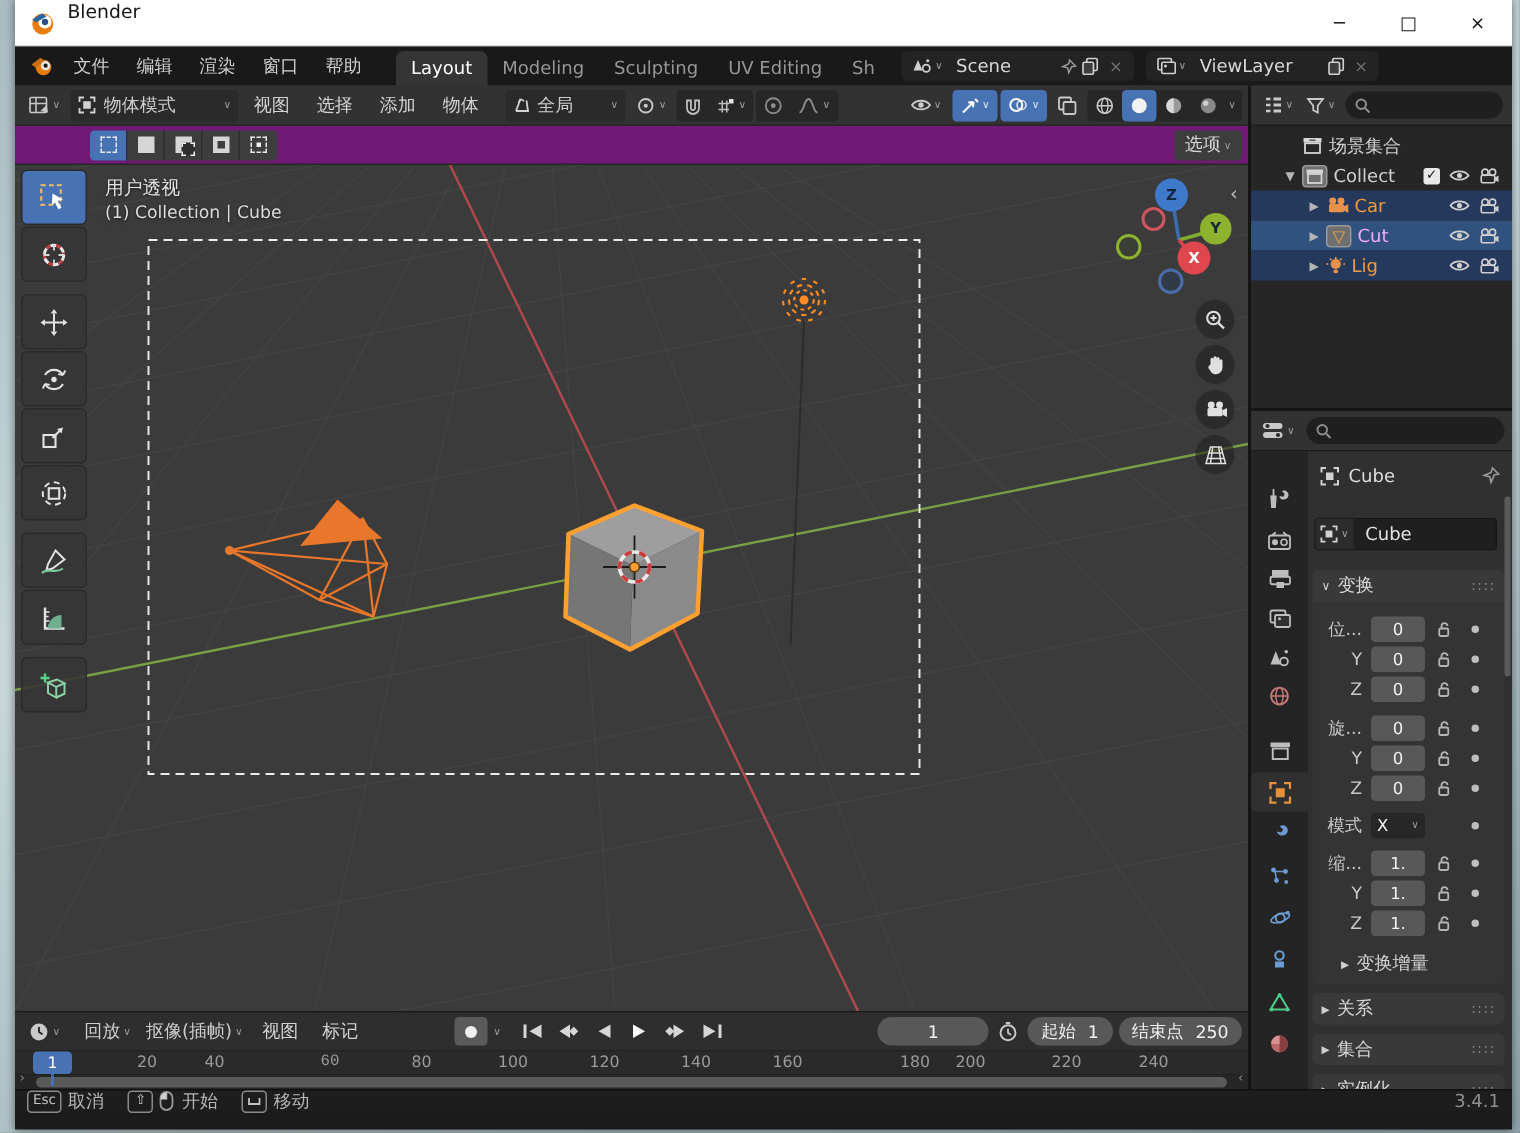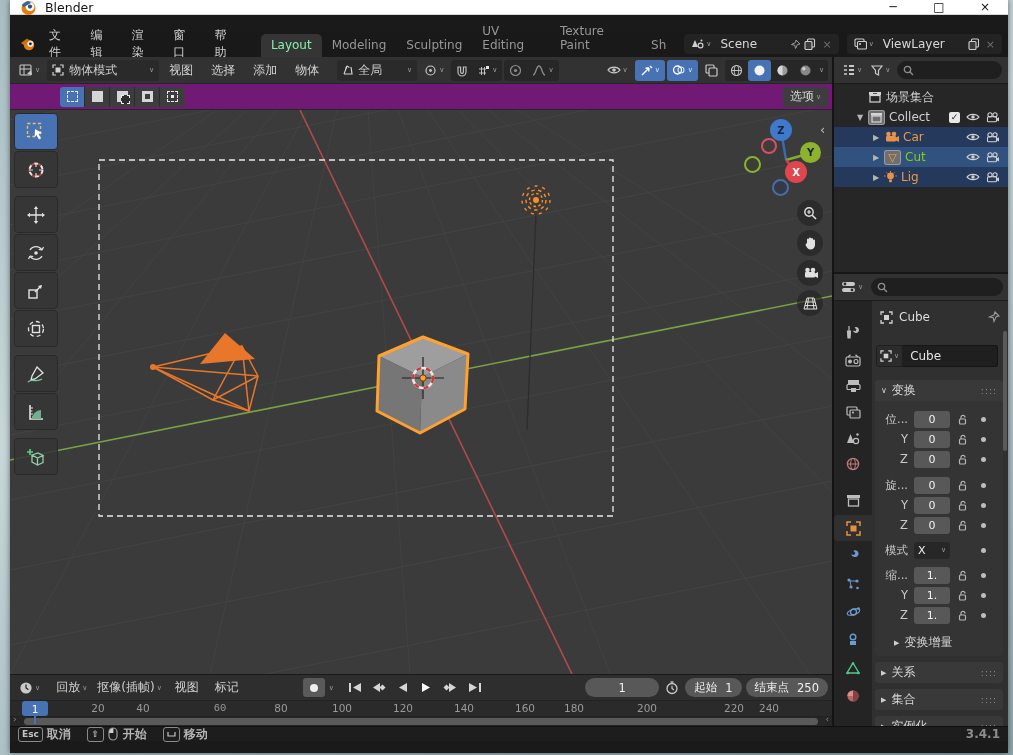--- a/index.html
+++ b/index.html
@@ -7,49 +7,49 @@
   body { font-family:"DejaVu Sans","Liberation Sans",sans-serif; font-size:12px; color:#d0d0d0;
          background:linear-gradient(160deg,#a8bcc2 0%,#c8d8da 40%,#8fa6ae 100%); }
   .abs { position:absolute; }
   .flex { display:flex; align-items:center; }
 
   
   #app-window { position:absolute; left:10px; top:0; width:998px; height:753px; background:#1a1a1a;
                 box-shadow:0 0 6px rgba(0,0,0,.5); }
 
   
-  .titlebar { position:absolute; left:0; top:0; right:0; height:15px; background:#ffffff; color:#111;
-              display:flex; align-items:center; padding-left:10px; border-bottom:1px solid #d9d9d9;}
+  .titlebar { position:absolute; left:0; top:0; right:0; height:31px; background:#ffffff; color:#111;
+              display:flex; padding-left:10px; border-bottom:1px solid #d9d9d9;}
   .titlebar .ttl { margin-left:8px; font-size:12.5px; color:#141414; }
   .wincontrols { margin-left:auto; display:flex; height:100%; }
   .winbtn { width:46px; height:100%; display:flex; align-items:center; justify-content:center;
             font-size:12px; color:#111; }
 
   
   .topbar { position:absolute; left:0; top:31px; right:0; height:26px; background:#191919;
             display:flex; align-items:center; padding:0 6px; }
   .menu-item { padding:0 9px; color:#cfcfcf; font-size:12px; }
   .tabs { display:flex; margin-left:14px; height:100%; align-items:flex-end; }
   .tab { padding:4px 10px 5px; font-size:12px; color:#979797; }
-  .tab.active { background:#353535; color:#86efac; border-radius:5px 5px 0 0; }
+  .tab.active { background:#353535; color:#ffffff; border-radius:5px 5px 0 0; }
   .idblock { background:#232323; border-radius:4px; display:flex; align-items:center; height:20px;
              margin-left:8px; padding:0 4px; }
   .idblock .seg { display:flex; align-items:center; padding:0 3px; }
   .idblock .name { color:#d8d8d8; padding:0 6px; font-size:12px; }
   .chev { font-size:7px; color:#9a9a9a; margin-left:2px; }
   .xicon { color:#6f6f6f; font-size:11px; padding:0 3px; }
 
   
   .viewport-panel { position:absolute; left:0; top:57px; width:822px; height:617px; background:#3b3b3b; }
   .right-col { position:absolute; left:822px; top:57px; width:176px; height:669px; background:#282828;
                border-left:2px solid #141414; }
   .timeline-panel { position:absolute; left:0; top:674px; width:822px; height:52px; background:#2e2e2e;
                     border-top:1px solid #191919; }
   .statusbar { position:absolute; left:0; top:726px; right:0; height:15px; background:#1d1d1d;
-               border-top:1px solid #101010; display:flex; align-items:center; padding:0 8px; color:#b5b5b5;font-weight:bold; }
+               border-top:1px solid #101010; display:flex; align-items:center; padding:0 8px; color:#b5b5b5; }
 
   
   .vp-header { position:absolute; left:0; top:0; right:0; height:27px; background:#323232;
                display:flex; align-items:center; padding:0 4px; gap:2px; border-bottom:1px solid #262626;}
   .vp-tools { position:absolute; left:0; top:27px; right:0; height:26px; background:#701a75;
               display:flex; align-items:center; padding:0 4px; border-bottom:1px solid #262626;}
   .hbtn { height:21px; display:flex; align-items:center; padding:0 5px; border-radius:3px; color:#cdcdcd; }
   .hbtn.dark { background:#2a2a2a; }
   .hbtn.blue { background:#4772b3; color:#fff; }
   .hmenu { padding:0 8px; color:#d2d2d2; }
@@ -103,21 +103,21 @@
                border-bottom:1px solid #1c1c1c; }
   .searchbox { flex:1; height:18px; background:#1f1f1f; border-radius:9px; display:flex; align-items:center;
                padding:0 6px; color:#8a8a8a; }
   .ol-row { height:20px; display:flex; align-items:center; font-size:12px; color:#cfcfcf; padding-left:18px; }
   .ol-row .twisty { width:16px; text-align:center; font-size:8px; color:#b5b5b5; }
   .ol-row .spacer { width:16px; }
   .ol-row.sel { background:#24395c; }
   .ol-row.selactive { background:#31527f; }
   .ol-name { margin-left:4px; flex:1; overflow:hidden; white-space:nowrap; }
   .ol-name.orange { color:#ee9a3f; }
-  .ol-name.activeobj { color:#84cc16; }
+  .ol-name.activeobj { color:#f0abfc; }
   .ol-icons { display:flex; gap:6px; padding-right:8px; align-items:center; }
   .chk { width:11px; height:11px; background:#e8e8e8; border-radius:2px; color:#1c1c1c; font-size:9px;
          display:flex; align-items:center; justify-content:center; }
   .databox { width:17px; height:15px; border-radius:3px; display:flex; align-items:center; justify-content:center; }
   .databox.hl { background:#6f6f6f; box-shadow:0 0 0 1px #9a9a9a inset; }
 
   
   .props { position:absolute; left:0; top:215px; width:100%; bottom:0; background:#303030;
            border-top:2px solid #161616; }
   .pr-header { height:27px; background:#323232; display:flex; align-items:center; padding:0 5px; gap:6px;
@@ -206,21 +206,20 @@
     <span class="menu-item">文件</span>
     <span class="menu-item">编辑</span>
     <span class="menu-item">渲染</span>
     <span class="menu-item">窗口</span>
     <span class="menu-item">帮助</span>
     <div class="tabs">
       <span class="tab active">Layout</span>
       <span class="tab">Modeling</span>
       <span class="tab">Sculpting</span>
       <span class="tab">UV Editing</span>
-      <span class="tab">Texture Paint</span>
       <span class="tab">Sh</span>
     </div>
     <div class="idblock">
       <span class="seg">
         <span class="icn">
           <svg width="13" height="12" viewBox="0 0 13 12">
               <path d="M4 2 L7 9 L1 9 Z" fill="#cfcfcf"></path>
               <circle cx="9.5" cy="7.5" r="2.4" fill="none" stroke="#cfcfcf" stroke-width="1.2"></circle>
               <circle cx="10.5" cy="2.5" r="1" fill="#cfcfcf"></circle>
             </svg>
@@ -510,20 +509,24 @@
         </g>
 
         <g stroke="#ff8c22" fill="none">
           <circle cx="526" cy="90" r="3" fill="#ff8c22" stroke="none"></circle>
           <circle cx="526" cy="90" r="6.5" stroke-width="1.4" stroke-dasharray="2.5 2.5"></circle>
           <circle cx="526" cy="90" r="10" stroke-width="1.4" stroke-dasharray="3.5 3.5"></circle>
           <circle cx="526" cy="90" r="14" stroke-width="1.4" stroke-dasharray="3 5"></circle>
         </g>
       </svg>
 
+      <div class="vp-overlay-text">
+        <div>用户透视</div>
+        <div class="sub">(1) Collection | Cube</div>
+      </div>
 
       <div class="toolbar">
         <div class="toolbtn active">
           <svg width="20" height="20" viewBox="0 0 20 20">
               <rect x="1.5" y="1.5" width="13" height="13" fill="none" stroke="#f0c060" stroke-width="1.4" stroke-dasharray="3 2.2"></rect>
               <path d="M9 7 L16 11 L12.5 12 L15 16.5 L13 17.5 L10.6 13 L8.6 15 Z" fill="#fff"></path>
             </svg>
         </div>
         <div class="toolbtn">
           <svg width="20" height="20" viewBox="0 0 20 20">
@@ -1169,23 +1172,23 @@
 
     <div class="tl-ruler">
       <span class="tick" style="left:88px;">20</span>
       <span class="tick" style="left:133px;">40</span>
       <span class="tick" style="left:210px;font-family:Liberation Mono, monospace;">60</span>
       <span class="tick" style="left:271px;text-align:center;">80</span>
       <span class="tick" style="left:332px;">100</span>
       <span class="tick" style="left:393px;">120</span>
       <span class="tick" style="left:454px;">140</span>
       <span class="tick" style="left:515px;">160</span>
-      <span class="tick" style="left:564px;">180</span>
+      <span class="tick" style="left:600px;">180</span>
       <span class="tick" style="left:637px;">200</span>
-      <span class="tick" style="left:724px;">220</span>
+      <span class="tick" style="left:701px;">220</span>
       <span class="tick" style="left:759px;">240</span>
       <div class="playhead">
           <span>1</span>
         </div>
       <div class="abs" style="left:24px;top:15px;width:2px;height:1px;background:#4772b3;"></div>
     </div>
 
     <div class="tl-scroll">
       <span class="tl-edge" style="left:3px;">›</span>
       <div class="tl-thumb"></div>

